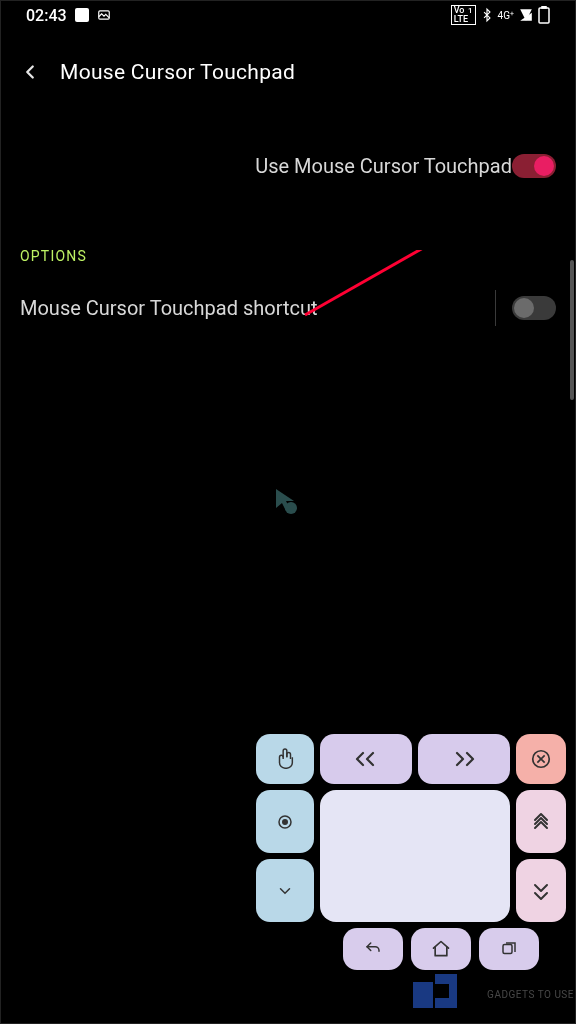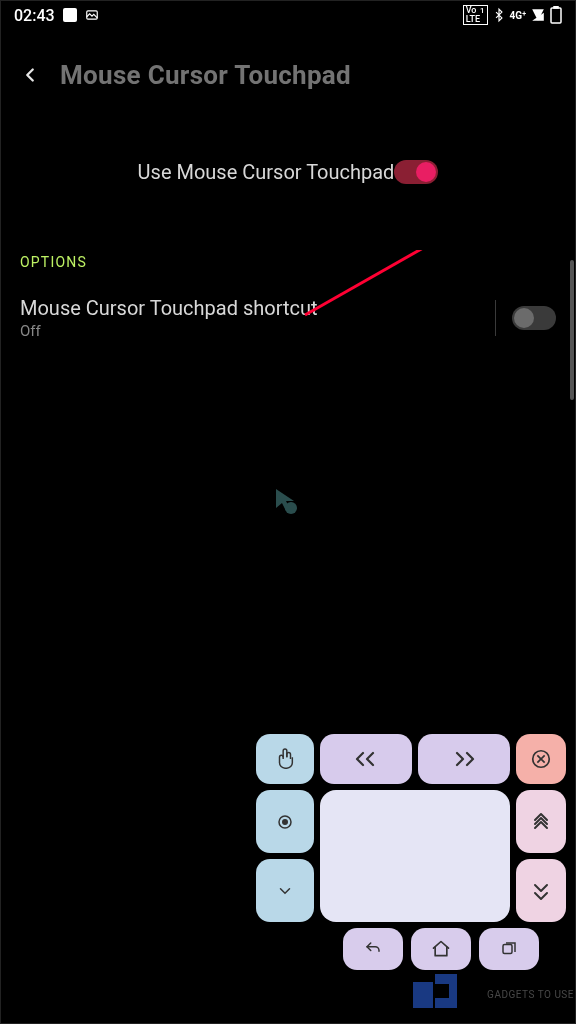--- a/index.html
+++ b/index.html
@@ -10,21 +10,21 @@
     font-family: -apple-system, Roboto, Arial, sans-serif;
     color: #e0e0e0;
     overflow: hidden;
     position: relative;
   }
   .status-bar {
     height: 30px;
     display: flex;
     align-items: center;
     justify-content: space-between;
-    padding: 0 14px;
+    padding: 0 26px;
     color: #fff;
     font-size: 16px;
     font-weight: 500;
   }
   .status-left { display: flex; align-items: center; gap: 8px; }
   .status-right { display: flex; align-items: center; gap: 4px; }
   .status-icon { display: inline-flex; }
   .stop-sq { width: 14px; height: 14px; background: #fff; border-radius: 2px; }
   .img-ic { width: 14px; height: 14px; }
 
@@ -32,32 +32,32 @@
     display: flex;
     align-items: center;
     padding: 30px 18px 20px 18px;
     gap: 18px;
   }
   .back-btn {
     width: 24px; height: 24px; display: flex; align-items: center; justify-content: center;
     color: #e6e6e6;
   }
   .page-title {
-    font-size: 26px;
-    font-weight: 700;
-    color: #737373;
+    font-size: 21px;
+    font-weight: 400;
+    color: #ffffff;
     letter-spacing: 0.3px;
   }
 
   .content { padding: 0 20px; }
 
   .row {
     display: flex;
     align-items: center;
-    justify-content: center;
+    justify-content: flex-end;
     padding: 50px 0 30px 0;
   }
   .row-label {
     font-size: 20px;
     color: #d8d8d8;
   }
 
   .toggle {
     width: 44px; height: 24px;
     border-radius: 12px;
@@ -201,21 +201,21 @@
         </svg>
     </span>
   </div>
   <div class="status-right">
     <span class="status-icon" style="font-size:9px;border:1px solid #fff;padding:0 2px;line-height:9px;">Vo<br>LTE<span style="font-size:8px">1</span></span>
     <span class="status-icon">
       <svg width="14" height="16" viewBox="0 0 24 24" fill="none" stroke="#fff" stroke-width="2">
           <path d="M7 7l10 10-5 5V2l5 5L7 17"></path>
         </svg>
     </span>
-    <span class="status-icon" style="font-size:10px;font-weight:700;">4G<sup style="font-size:7px">+</sup></span>
+    <span class="status-icon" style="font-size:10px;font-weight:400;">4G<sup style="font-size:7px">+</sup></span>
     <span class="status-icon">
       <svg width="16" height="14" viewBox="0 0 24 24" fill="#fff">
           <path d="M2 22h20L12 2z" transform="scale(1,-1) translate(0,-24)"></path>
           <path d="M2 22h20V8L2 22z" fill="#fff"></path>
         </svg>
     </span>
     <span class="status-icon">
       <svg width="12" height="18" viewBox="0 0 12 18" fill="none" stroke="#fff" stroke-width="1.5">
           <rect x="1" y="2" width="10" height="15" rx="1"></rect>
           <rect x="4" y="0" width="4" height="2" fill="#fff"></rect>
@@ -239,21 +239,20 @@
     <div class="toggle on">
         <div class="knob"></div>
       </div>
   </div>
 
   <div class="section-label">OPTIONS</div>
 
   <div class="pref-row">
     <div class="pref-text">
       <div class="primary">Mouse Cursor Touchpad shortcut</div>
-      <div class="secondary">Off</div>
     </div>
     <div style="display:flex;align-items:center;">
       <div class="divider-v"></div>
       <div class="toggle off">
           <div class="knob"></div>
         </div>
     </div>
   </div>
 
 </div>

